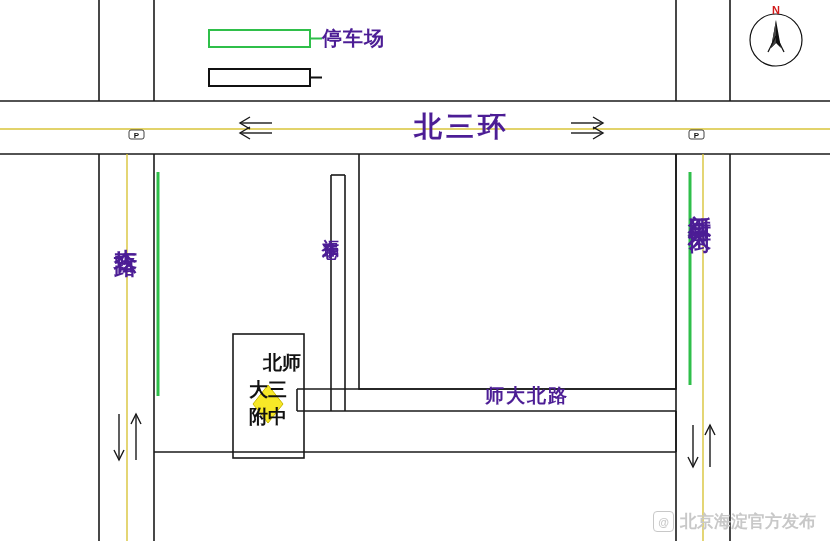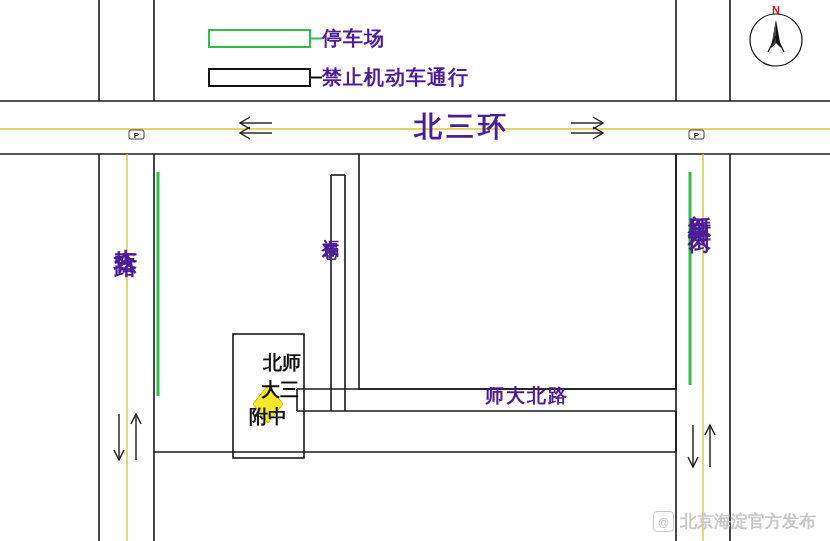--- a/index.html
+++ b/index.html
@@ -191,36 +191,35 @@
       <rect x="129" y="130" width="15" height="9" rx="2" fill="#ffffff" stroke="#111111" stroke-width="0.8"></rect>
       <text x="136.5" y="137.6" font-family="Liberation Sans, sans-serif" font-size="8" font-weight="700" fill="#111111" text-anchor="middle">P</text>
     </g>
     <g>
       <rect x="689" y="130" width="15" height="9" rx="2" fill="#ffffff" stroke="#111111" stroke-width="0.8"></rect>
       <text x="696.5" y="137.6" font-family="Liberation Sans, sans-serif" font-size="8" font-weight="700" fill="#111111" text-anchor="middle">P</text>
     </g>
   </svg>
 
   <div class="label legend-label" style="left:322px; top:28px;">停车场</div>
-  <div class="label legend-label" style="left:322px; top:67px;">禁止机动车通行</div>
 
   <div class="compass-n" style="left:772px; top:4px;">N</div>
 
   <div class="label road-major" style="left:414px; top:112px;">北三环</div>
 
   <div class="label road-minor" style="left:485px; top:386px;">师大北路</div>
 
   <div class="label road-vert-big vertical" style="left:114px; top:230px;">杏坛路</div>
 
   <div class="label road-vert-small vertical" style="left:322px; top:225px;">福东巷</div>
 
   <div class="label road-vert-big vertical" style="left:688px; top:196px;">新街口外大街</div>
 
   <div class="label school-label" style="left:251px; top:352px; width:62px;">北师</div>
-  <div class="label school-label" style="left:237px; top:379px; width:62px;text-align:right;">大三</div>
+  <div class="label school-label" style="left:237px; top:379px; width:62px;">大三</div>
   <div class="label school-label" style="left:237px; top:406px; width:62px;">附中</div>
 
   <div class="watermark">
     <span class="wm-badge">@</span>
     <span>北京海淀官方发布</span>
   </div>
 
 </div>
 
 </body></html>

